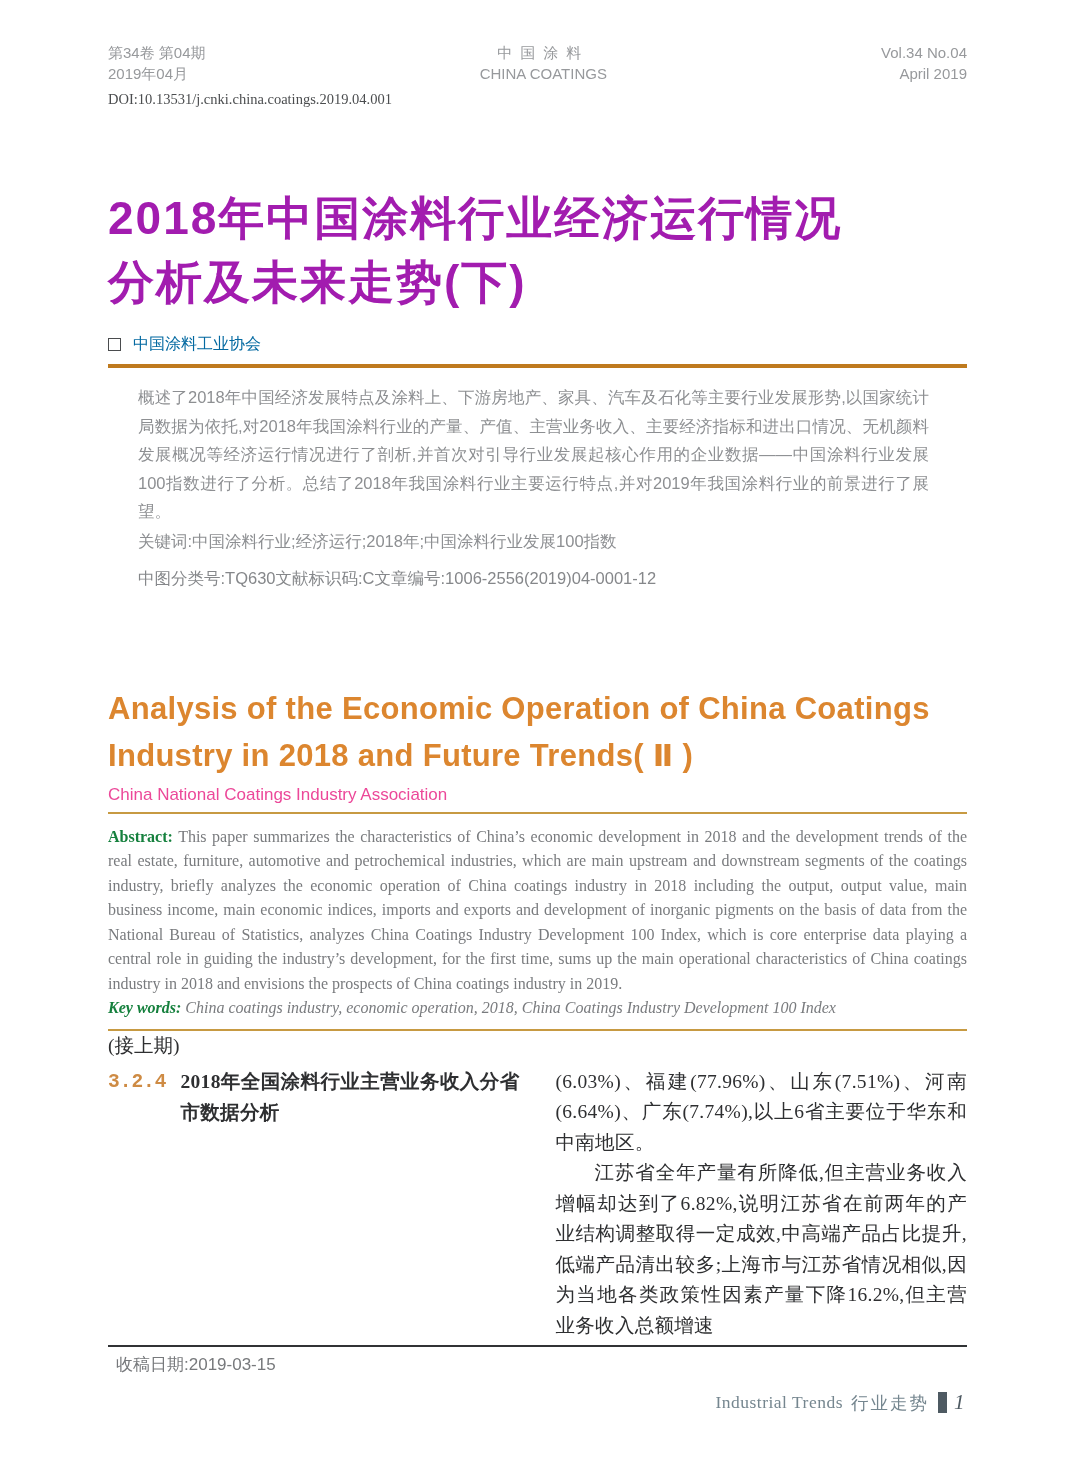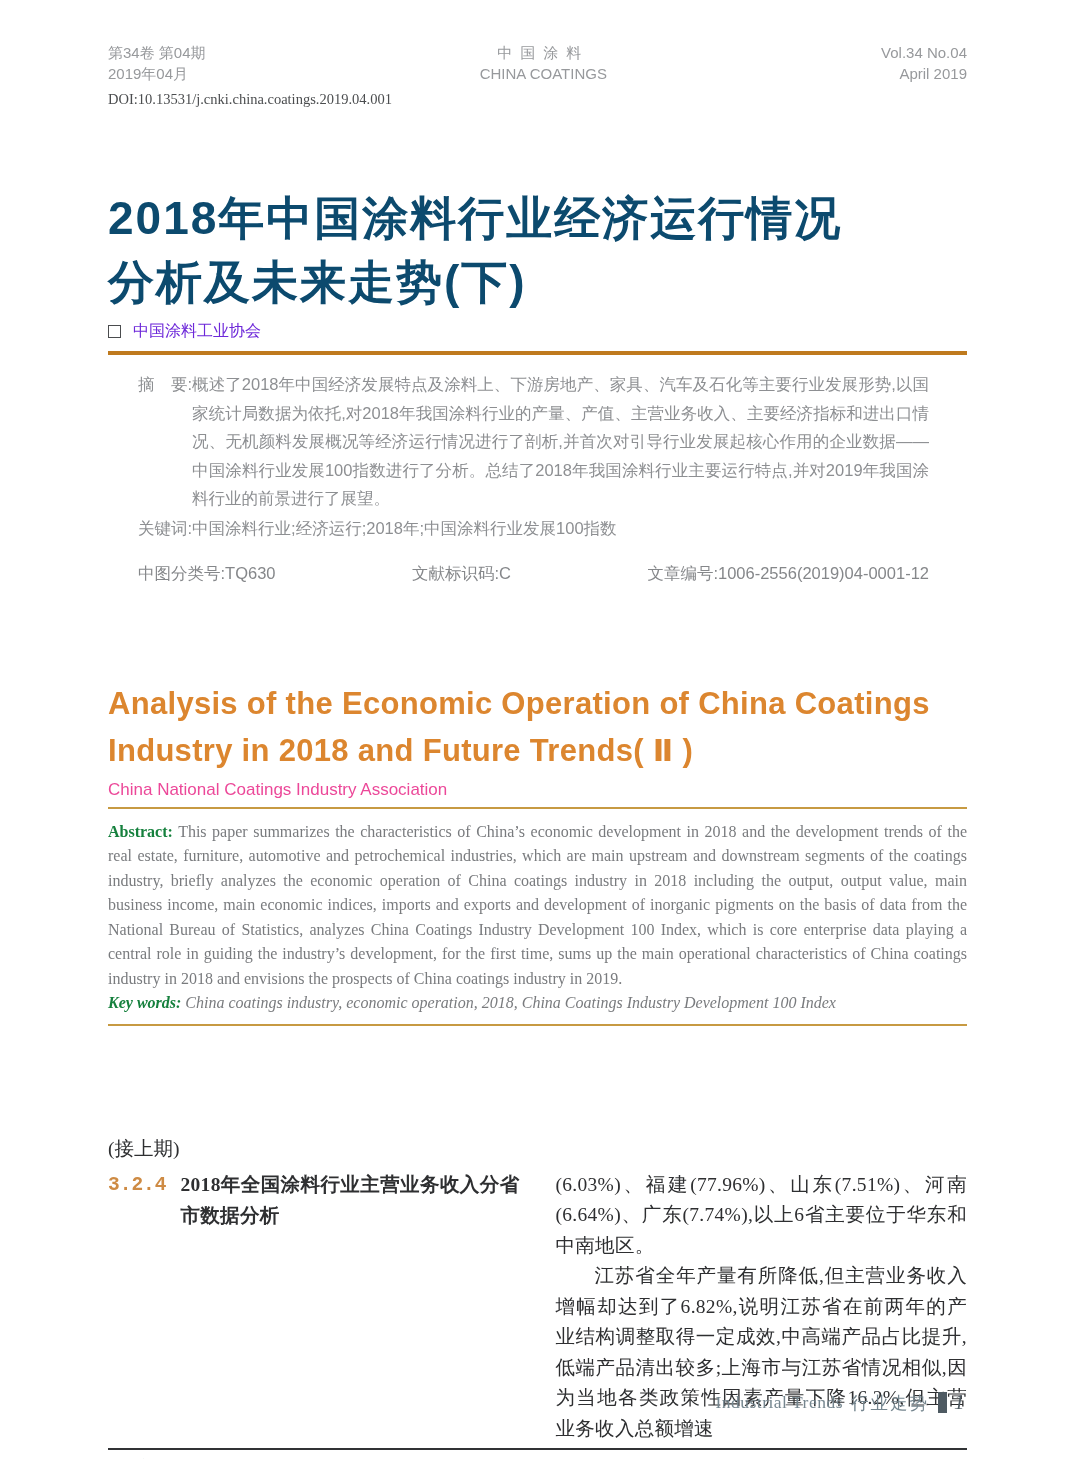--- a/index.html
+++ b/index.html
@@ -15,35 +15,35 @@
   }
   
   .jheader { display:flex; justify-content:space-between; color:#97999c; font-size:15px; line-height:21px; }
   .jheader .c { text-align:center; }
   .jheader .r { text-align:right; }
   .jheader .cn-name { letter-spacing:8px; }
   .doi { margin-top:7px; font-size:14.5px; color:#4b4d4f; font-family:"Liberation Serif","DejaVu Serif",serif; }
   
   .title-cn {
     margin-top:78px;
-    color:#0c4a6e;
+    color:#a21caf;
     font-size:46px;
     font-weight:800;
     line-height:64px;
     letter-spacing:2px;
   }
-  .author-cn { margin-top:7px; font-size:16px; color:#6d28d9; display:flex; align-items:center; }
+  .author-cn { margin-top:20px; font-size:16px; color:#0369a1; display:flex; align-items:center; }
   .author-bullet { display:inline-block; width:13px; height:13px; border:1.5px solid #4a4c4e; margin-right:12px; }
   .rule-thick { border:none; height:4px; background:#bf7a1e; margin-top:9px; }
   
   .cn-block { padding:0 38px 0 30px; color:#8d8f92; font-size:16.5px; }
   .abstract-cn { margin-top:15px; display:flex; line-height:28.5px; text-align:justify; }
   .abstract-cn .lbl { white-space:nowrap; flex:0 0 auto; }
   .keywords-cn { margin-top:1px; line-height:28px; }
-  .meta-row { display:flex; justify-content:space-between; margin-top:20px; line-height:22px; color:#85878a; }
+  .meta-row { display:flex; margin-top:12px; line-height:22px; color:#85878a; }
   
   .title-en {
     margin-top:96px;
     color:#dc862f;
     font-size:31px;
     font-weight:bold;
     line-height:47px;
     letter-spacing:0.3px;
   }
   .author-en { margin-top:6px; color:#ec4899; font-size:17px; }
@@ -55,21 +55,21 @@
     font-size:16px; line-height:24.5px;
     color:#797b7e; text-align:justify;
   }
   .abstract-en b, .keywords-en b { color:#15803d; }
   .keywords-en {
     font-family:"Liberation Serif","DejaVu Serif",serif;
     font-size:16px; line-height:24.5px; color:#797b7e;font-style:italic;
   }
   .rule-thin2 { border:none; height:2px; background:#c79a42; margin-top:8px; }
   
-  .columns { display:flex; gap:36px; margin-top:108px;
+  .columns { display:flex; gap:36px; 
     font-family:"Liberation Serif","DejaVu Serif",serif;
     color:#2e2f31; font-size:19.5px; line-height:30.5px; }
   .col { flex:1 1 0; text-align:justify; }
   .col-right { padding-top:36px; }
   .continued { margin-bottom:6px; }
   .section-head { display:flex; font-weight:bold; }
   .sec-num { color:#ce8b44; flex:0 0 auto; margin-right:14px; font-family:Liberation Mono, monospace; font-weight:bold; }
   .sec-title { letter-spacing:0.3px; }
   .body-para { text-indent:2em; letter-spacing:0.3px; }
   .body-para.no-indent { text-indent:0; }
@@ -114,21 +114,20 @@
 
   <div class="author-cn">
     <span class="author-bullet"></span>
     <span>中国涂料工业协会</span>
   </div>
 
   <hr class="rule-thick">
 
   <div class="cn-block">
     <div class="abstract-cn">
-      <span class="lbl">摘　要:</span>
       <span>概述了2018年中国经济发展特点及涂料上、下游房地产、家具、汽车及石化等主要行业发展形势,以国家统计局数据为依托,对2018年我国涂料行业的产量、产值、主营业务收入、主要经济指标和进出口情况、无机颜料发展概况等经济运行情况进行了剖析,并首次对引导行业发展起核心作用的企业数据——中国涂料行业发展100指数进行了分析。总结了2018年我国涂料行业主要运行特点,并对2019年我国涂料行业的前景进行了展望。</span>
     </div>
     <div class="keywords-cn">
       <span>关键词:</span><span>中国涂料行业;经济运行;2018年;中国涂料行业发展100指数</span>
     </div>
     <div class="meta-row">
       <span>中图分类号:TQ630</span>
       <span>文献标识码:C</span>
       <span>文章编号:1006-2556(2019)04-0001-12</span>
     </div>

